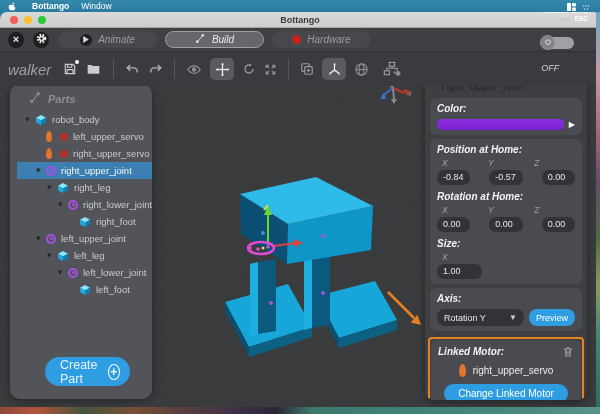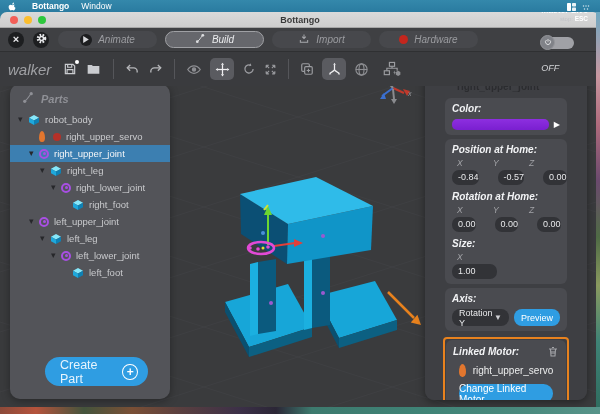--- a/index.html
+++ b/index.html
@@ -59,22 +59,22 @@
   .tdiv { width:1px; height:20px; background:#55565a; margin:0 7px; }
   .save-dot { position:absolute; top:-2px; right:-2px; width:4px; height:4px; border-radius:50%; background:#fff; }
   .mirror { transform:scaleX(-1); }
 
   
   .main { position:absolute; top:52px; left:0; right:4px; bottom:7px; background:#3a3b3d; z-index:1; }
   .viewport-svg { position:absolute; inset:0; }
   #grid line { stroke:#46474b; stroke-width:1; opacity:.4; }
 
   
-  .parts-panel { position:absolute; left:10px; top:32px; width:160px; height:315px;
-    background:rgba(84,85,91,.95); border-radius:10px; z-index:4; box-shadow:0 2px 8px rgba(0,0,0,.35); }
+  .parts-panel { position:absolute; left:10px; top:32px; width:142px; height:315px;
+    background:rgba(84,85,91,.95); border-radius:10px; z-index:4; box-shadow:0 2px 8px rgba(0,0,0,.35);padding-left:7px; }
   .parts-header { display:flex; align-items:center; gap:6px; padding:7px 10px 5px 12px;
     color:#8f9096; font-size:11px; font-weight:bold; font-style:italic; }
   .tree-row { height:17px; display:flex; align-items:center; color:#c9cacd; font-size:9.5px; }
   .tree-row.selected { background:#3c7fb1; color:#f4f5f7; }
   .tw { width:10px; font-size:9px; color:#26272a; line-height:1; flex:none; }
   .ic { flex:none; margin-right:5px; display:flex; align-items:center; }
   .joint-ic { width:10px; height:10px; border:2px solid #a84fe3; border-radius:50%; position:relative; }
   .joint-ic::after { content:''; position:absolute; width:3px; height:3px; border-radius:50%; background:#a84fe3; left:1.5px; top:1.5px; }
   .servo-ic { width:6px; height:11px; background:#e2762e; border-radius:50% 50% 46% 46% / 62% 62% 38% 38%; }
   .rec-ic { width:8px; height:8px; border-radius:50%; background:#b53028; margin-left:3px; }
@@ -84,21 +84,21 @@
   .create-label { color:#e6f4fd; font-size:12.5px; }
   .plus-ic { margin-left:auto; width:16px; height:16px; border:1.6px solid #fff; border-radius:50%;
     color:#fff; font-size:12px; font-weight:bold; display:flex; align-items:center; justify-content:center; line-height:0; }
 
   
   .setup-panel { position:absolute; left:425px; top:6px; width:162px; height:342px; z-index:4;
     border-radius:9px; box-shadow:0 2px 8px rgba(0,0,0,.4); }
   .setup-header { height:28px; background:#4aa2e2; border-radius:9px 9px 0 0; display:flex; align-items:center; padding:0 9px; gap:7px; }
   .setup-title { color:#fff; font-size:11.5px; font-weight:bold; font-style:italic; }
   .setup-header .trash { margin-left:auto; display:flex; }
-  .setup-body { background:#3e3f43; border-radius:0 0 9px 9px; height:314px; padding:0 20px 5px; overflow:hidden; }
+  .setup-body { background:#3e3f43; border-radius:0 0 9px 9px; height:314px; padding:0 5px 5px; overflow:hidden; }
   .name-clip { height:8px; overflow:hidden; }
   .name-clip span { display:block; margin-top:-5px; padding-left:12px; font-size:10px; font-weight:bold; color:#2b2c2f; }
   .section { background:#4a4b50; border-radius:6px; padding:5px 7px; margin-top:4px; }
   .sec-label { color:#f2f3f5; font-size:10px; font-weight:bold; font-style:italic; }
   .color-row { display:flex; align-items:center; gap:5px; margin-top:5px; }
   .color-bar { flex:1; height:11px; border-radius:5px; }
   .color-arrow { color:#fff; font-size:8px; line-height:1; }
   .xyz-labels { display:flex; margin-top:3px; }
   .xyz-labels span { width:48px; padding-left:5px; font-size:8.5px; font-style:italic; color:#a3a4a8; }
   .xyz-fields { display:flex; gap:19px; margin-top:2px; }
@@ -184,27 +184,20 @@
     </span>
     <span class="tab selected">
       <span style="color:#dddee0"><svg viewBox="0 0 24 24" width="11" height="11" fill="currentColor">
             <circle cx="5" cy="19" r="3"></circle>
             <circle cx="17" cy="5" r="3"></circle>
             <path d="M6.5 17.5C10 15 12 11 15.5 6.5" stroke="currentColor" stroke-width="2" fill="none"></path>
           </svg></span>
       <span>Build</span>
     </span>
     <span class="tab">
-      <span><svg viewBox="0 0 24 24" width="12" height="11" fill="none" stroke="#a8a9ad" stroke-width="2.2">
-            <path d="M12 3v9M8 8l4 4 4-4"></path>
-            <path d="M4 15v5h16v-5"></path>
-          </svg></span>
-      <span>Import</span>
-    </span>
-    <span class="tab">
       <span class="hw-dot"></span>
       <span>Hardware</span>
     </span>
     <span class="ml">
       <span class="ml-text">
         <div class="ml-line1">Master Live</div>
         <div class="ml-line2"><span>stop:</span> <b>ESC</b></div>
       </span>
       <span class="toggle">
         <span class="knob">
@@ -312,20 +305,26 @@
                 <path d="M2 7.5 12 13v9L2 16.5Z" fill="#1ea8dc"></path>
                 <path d="M22 7.5 12 13v9l10-5.5Z" fill="#0e81b4"></path>
               </svg>
             </span>
             <span class="tree-label">robot_body</span>
           </div>
           <div class="tree-row" style="padding-left: 19px;">
             <span class="tw"></span>
             <span class="ic servo-ic"></span>
             <span class="ic rec-ic"></span>
+            <span class="tree-label">left_upper_servo</span>
+          </div>
+          <div class="tree-row" style="padding-left: 19px;">
+            <span class="tw"></span>
+            <span class="ic servo-ic"></span>
+            <span class="ic rec-ic"></span>
             <span class="tree-label">right_upper_servo</span>
           </div>
           <div class="tree-row selected" style="padding-left: 19px;">
             <span class="tw">▾</span>
             <span class="ic joint-ic"></span>
             <span class="tree-label">right_upper_joint</span>
           </div>
           <div class="tree-row" style="padding-left: 30px;">
             <span class="tw">▾</span>
             <span class="ic">

